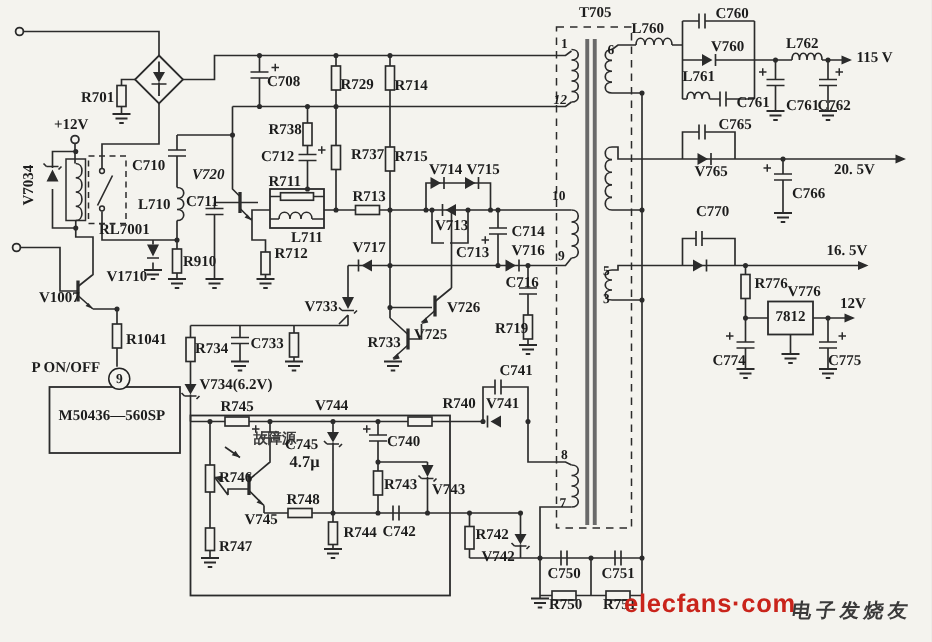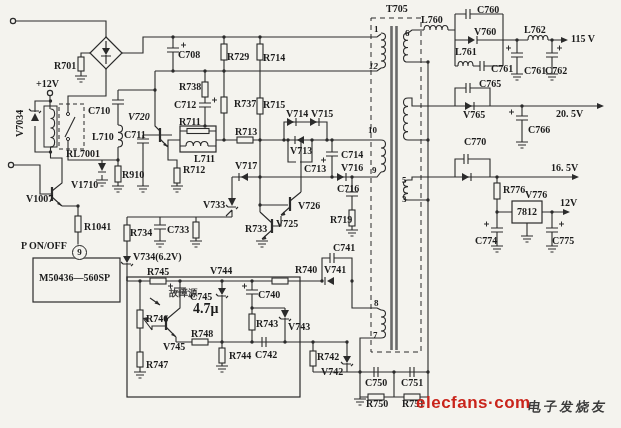--- a/index.html
+++ b/index.html
@@ -1,21 +1,21 @@
 <!DOCTYPE html>
 <html><head>
 <meta charset="utf-8">
 <style>
   html,body{margin:0;padding:0;background:#e8e8e4;}
   #page{position:relative;width:621px;height:428px;background:#f4f3ee;overflow:hidden;
         font-family:"Liberation Serif",serif;}
   #labels span.lbl{position:absolute;font:bold 10px "Liberation Serif",serif;color:#1c1c1c;
         white-space:nowrap;line-height:11px;}
   #labels span.pin{font-size:9px;}
-  #labels span.small{font-size:14px;}
+  #labels span.small{font-size:11px;}
   #labels span.cn{font-size:9.5px;color:#3c3c3c;}
   #labels span.vert{transform:rotate(-90deg);transform-origin:0 0;}
   #labels span.circ{width:13px;height:13px;border:1.2px solid #222;border-radius:50%;
         text-align:center;line-height:12px;font-size:9px;background:#f4f3ee;}
   #wm{position:absolute;left:0;top:0;width:621px;height:388px;pointer-events:none;}
   .wm-brand{position:absolute;left:416px;top:393px;font:bold 17px "Liberation Sans",sans-serif;
         color:#c9241b;letter-spacing:0.5px;}
   .wm-cn{position:absolute;left:528px;top:398px;font:bold 13px "DejaVu Serif",serif;color:#3a3a3a;
         letter-spacing:3px;transform:skewX(-8deg);}
   svg{position:absolute;left:0;top:0;}

